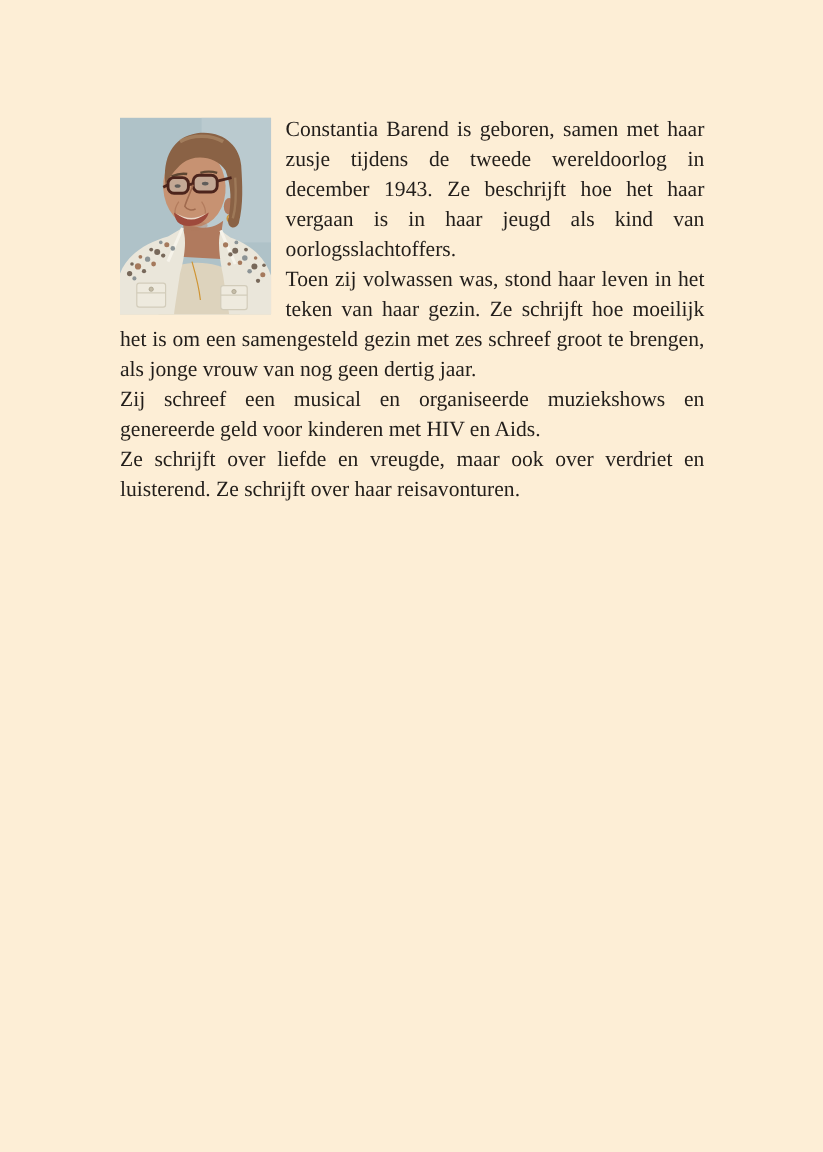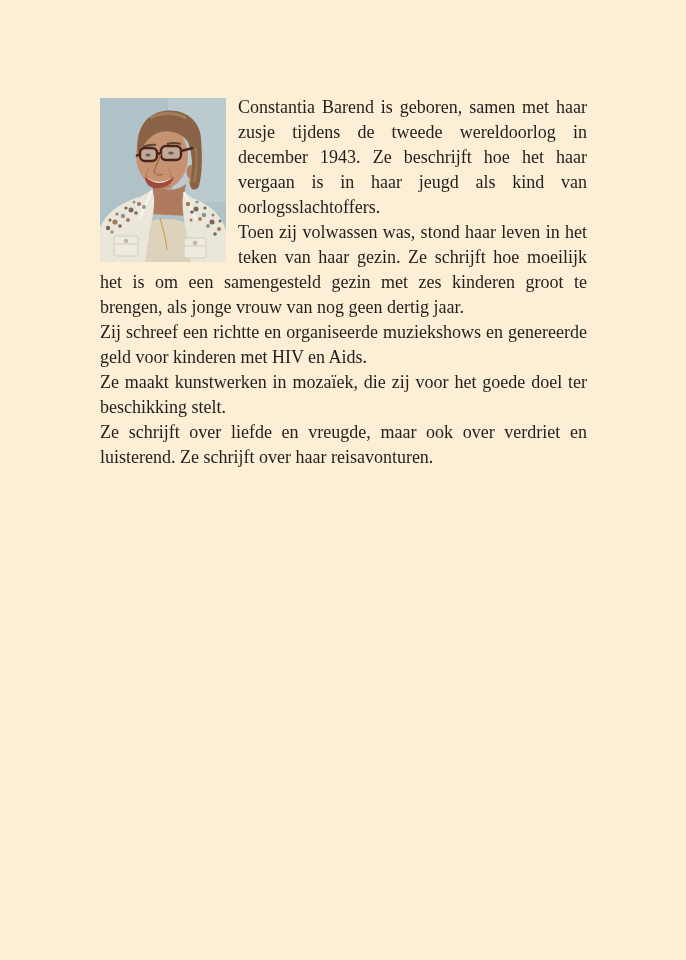--- a/index.html
+++ b/index.html
@@ -126,19 +126,18 @@
 
         <path d="M61,56 C58,64 55,70 54,74 C56,77 60,78 63,76" stroke="#a06a4e" stroke-width="1.3" fill="none"></path>
         <path d="M49,70 Q45,76 46,80 M68,70 Q72,76 71,80" stroke="#aa7254" stroke-width="1" fill="none" opacity="0.7"></path>
 
         <path d="M45,79 C52,85 66,85 74,79 C71,91 54,93 48,87 C46,84 45,81 45,79 Z" fill="#9e4a3c"></path>
         <path d="M47,80 Q59,87 72,80 Q59,90 47,80 Z" fill="#ead9c8"></path>
       </svg>
     </div>
 
     <p>Constantia Barend is geboren, samen met haar zusje tijdens de tweede wereldoorlog in december 1943. Ze beschrijft hoe het haar vergaan is in haar jeugd als kind van oorlogsslachtoffers.</p>
-    <p>Toen zij volwassen was, stond haar leven in het teken van haar gezin. Ze schrijft hoe moeilijk het is om een samengesteld gezin met zes kinderen groot te brengen, als jonge vrouw van nog geen dertig jaar.</p>
-    <p>Zij schreef een richtte en organiseerde muziekshows en genereerde geld voor kinderen met HIV en Aids.</p>
-    <p>Ze maakt kunstwerken in mozaïek, die zij voor het goede doel ter beschikking stelt.</p>
+    <p>Toen zij volwassen was, stond haar leven in het teken van haar gezin. Ze schrijft hoe moeilijk het is om een samengesteld gezin met zes schreef groot te brengen, als jonge vrouw van nog geen dertig jaar.</p>
+    <p>Zij schreef een musical en organiseerde muziekshows en genereerde geld voor kinderen met HIV en Aids.</p>
     <p>Ze schrijft over liefde en vreugde, maar ook over verdriet en luisterend. Ze schrijft over haar reisavonturen.</p>
 
   </div>
 </div>
 
 </body></html>

